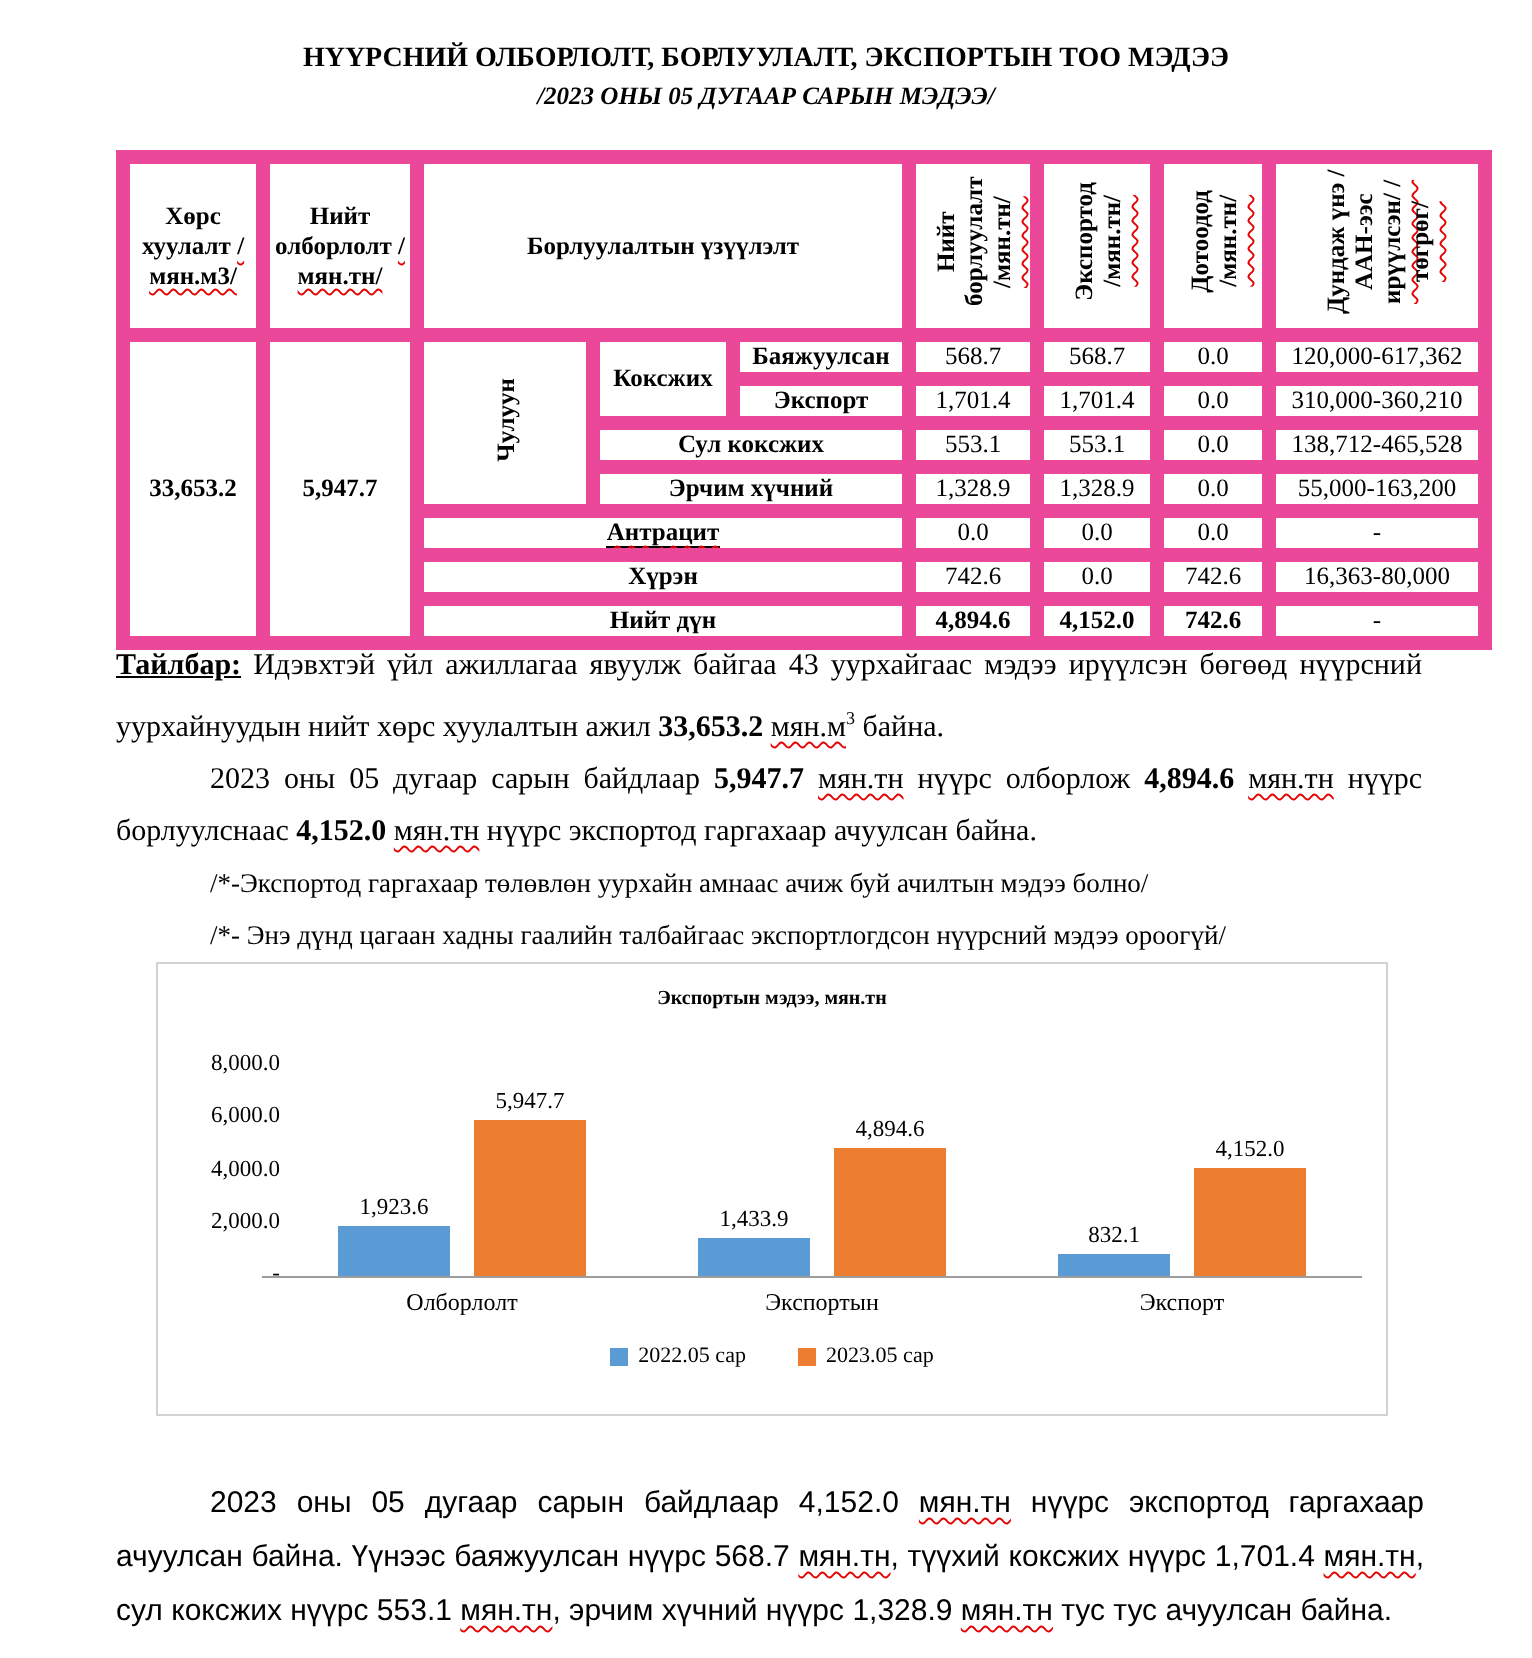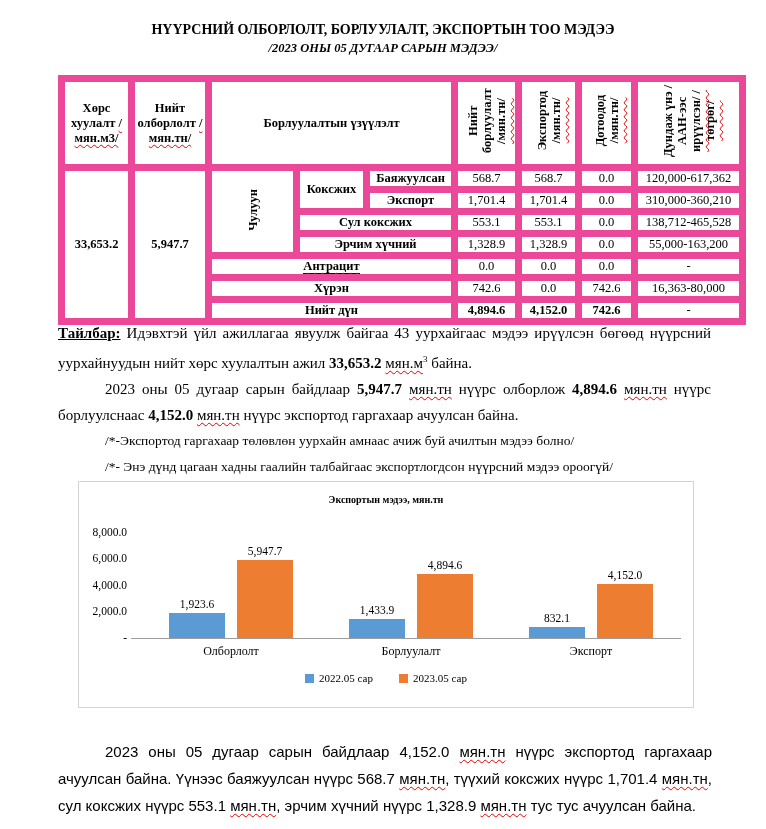--- a/index.html
+++ b/index.html
@@ -29,21 +29,21 @@
   .notes{position:absolute;top:320px;left:58px;width:653px;font-size:15px;
          line-height:26px;text-align:justify;}
   .notes p{margin:0;}
   .p-indent{text-indent:47px;}
   .note-line{margin-left:47px !important;font-size:13.5px;text-align:left;}
 
   .chartbox{position:absolute;top:481px;left:78px;width:614px;height:225px;
             border:1px solid #d3d3d3;background:#fff;}
   .chart-title{position:absolute;top:12px;left:0;width:100%;text-align:center;
                font-weight:bold;font-size:10px;}
-  .yaxis{position:absolute;left:0;top:51px;width:48px;height:105px;}
+  .yaxis{position:absolute;left:13px;top:51px;width:48px;height:105px;}
   .ytick{position:absolute;right:0;font-size:11.5px;white-space:nowrap;}
   .axisline{position:absolute;left:52px;right:12px;top:156px;border-top:1px solid #9c9c9c;}
   .groups{position:absolute;left:62px;right:12px;top:51px;height:105px;display:flex;}
   .bargroup{flex:1;display:flex;justify-content:center;align-items:flex-end;}
   .barpair{display:flex;align-items:flex-end;gap:12px;}
   .barwrap{display:flex;flex-direction:column;align-items:center;}
   .barlabel{font-size:11.5px;margin-bottom:3px;white-space:nowrap;}
   .bar{width:56px;}
   .cats{position:absolute;left:62px;right:12px;top:162px;display:flex;}
   .cat{flex:1;text-align:center;font-size:12px;}
@@ -227,21 +227,21 @@
             </div>
             <div class="barwrap">
               <div class="barlabel">4,152.0</div>
               <div class="bar" style="height: 54.495px; background: rgb(237, 125, 49);"></div>
             </div>
           </div>
         </div>
       </div>
     <div class="cats">
         <div class="cat">Олборлолт</div>
-        <div class="cat">Борлуулалт</div>
+        <div class="cat">Экспортын</div>
         <div class="cat">Экспорт</div>
       </div>
     <div class="legend">
         <div class="legitem">
           <span class="swatch" style="background: rgb(91, 155, 213);"></span>
           <span>2022.05 сар</span>
         </div>
         <div class="legitem">
           <span class="swatch" style="background: rgb(237, 125, 49);"></span>
           <span>2023.05 сар</span>

